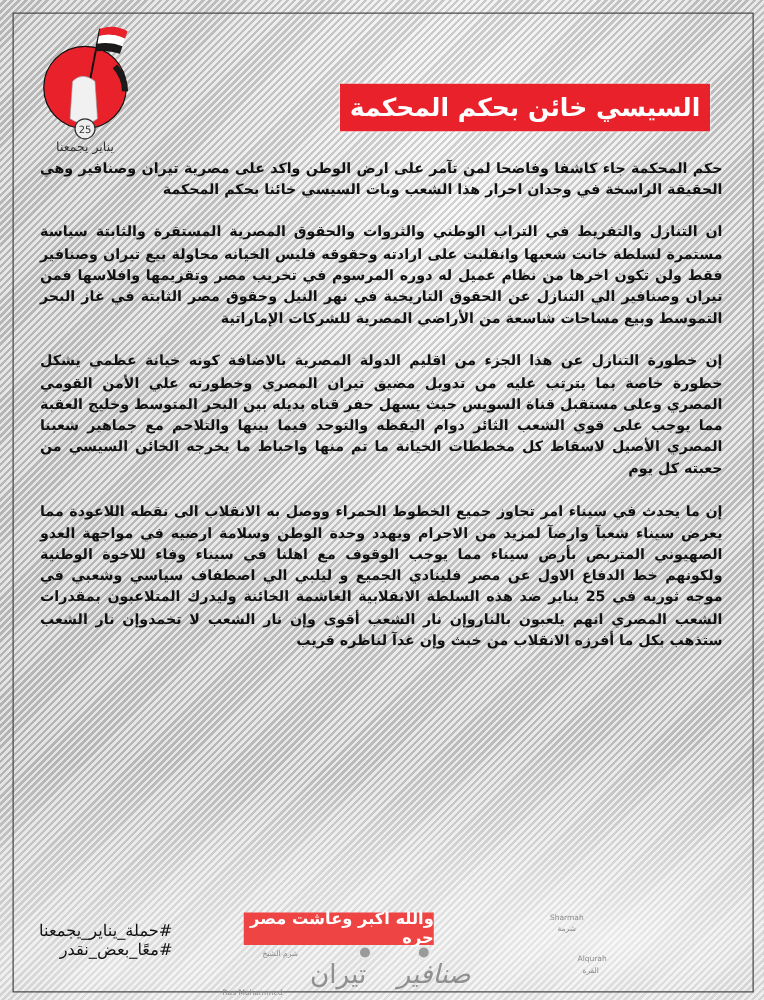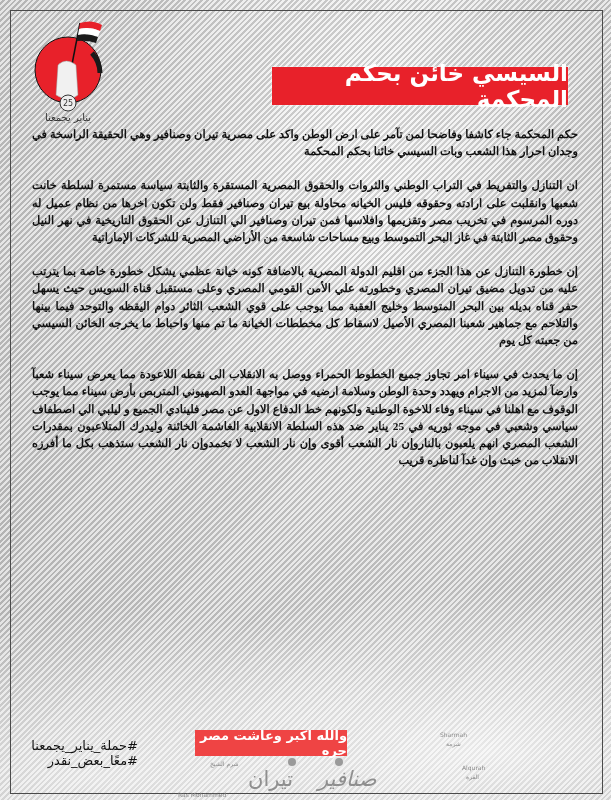--- a/index.html
+++ b/index.html
@@ -20,29 +20,29 @@
   .frame {
     position: absolute; left: 10px; top: 10px; width: 593px; height: 784px;
     border: 1px solid #4a4a4a; box-sizing: border-box;
   }
   .logo {
     position: absolute; left: 30px; top: 15px; width: 80px; height: 115px;
   }
   .title-banner {
     position: absolute; left: 272px; top: 67px; width: 296px; height: 38px;
     background: #e8212a; color: #fff; display: flex; align-items: center; justify-content: center;
-    font-weight: bold; font-size: 23px; direction: rtl;
+    font-weight: bold; font-size: 20px; direction: rtl;
     box-shadow: 0 0 0 1px rgba(255,255,255,0.3);
   }
   .body-text {
     position: absolute; left: 32px; top: 126px; width: 546px;
     direction: rtl; text-align: justify; color: #111;
     font-weight: bold; font-size: 11.4px; line-height: 17.2px;
   }
-  .body-text p { margin: 0 0 17px 0; text-align-last: right; font-family: Liberation Serif, serif; }
+  .body-text p { margin: 0 0 17px 0; text-align-last: right; }
   .hashtags {
     position: absolute; left: 28px; top: 738px; width: 110px;
     direction: rtl; text-align: right; color: #111; font-size: 13px; line-height: 15px;
   }
   .closing-banner {
     position: absolute; left: 195px; top: 730px; width: 152px; height: 26px;
     background: #ef4444; color: #fff; display: flex; align-items: center; justify-content: center;
     font-weight: bold; font-size: 13px; direction: rtl;
   }
   .map-label { position: absolute; color: #8a8a8a; font-size: 6px; direction: rtl; }

